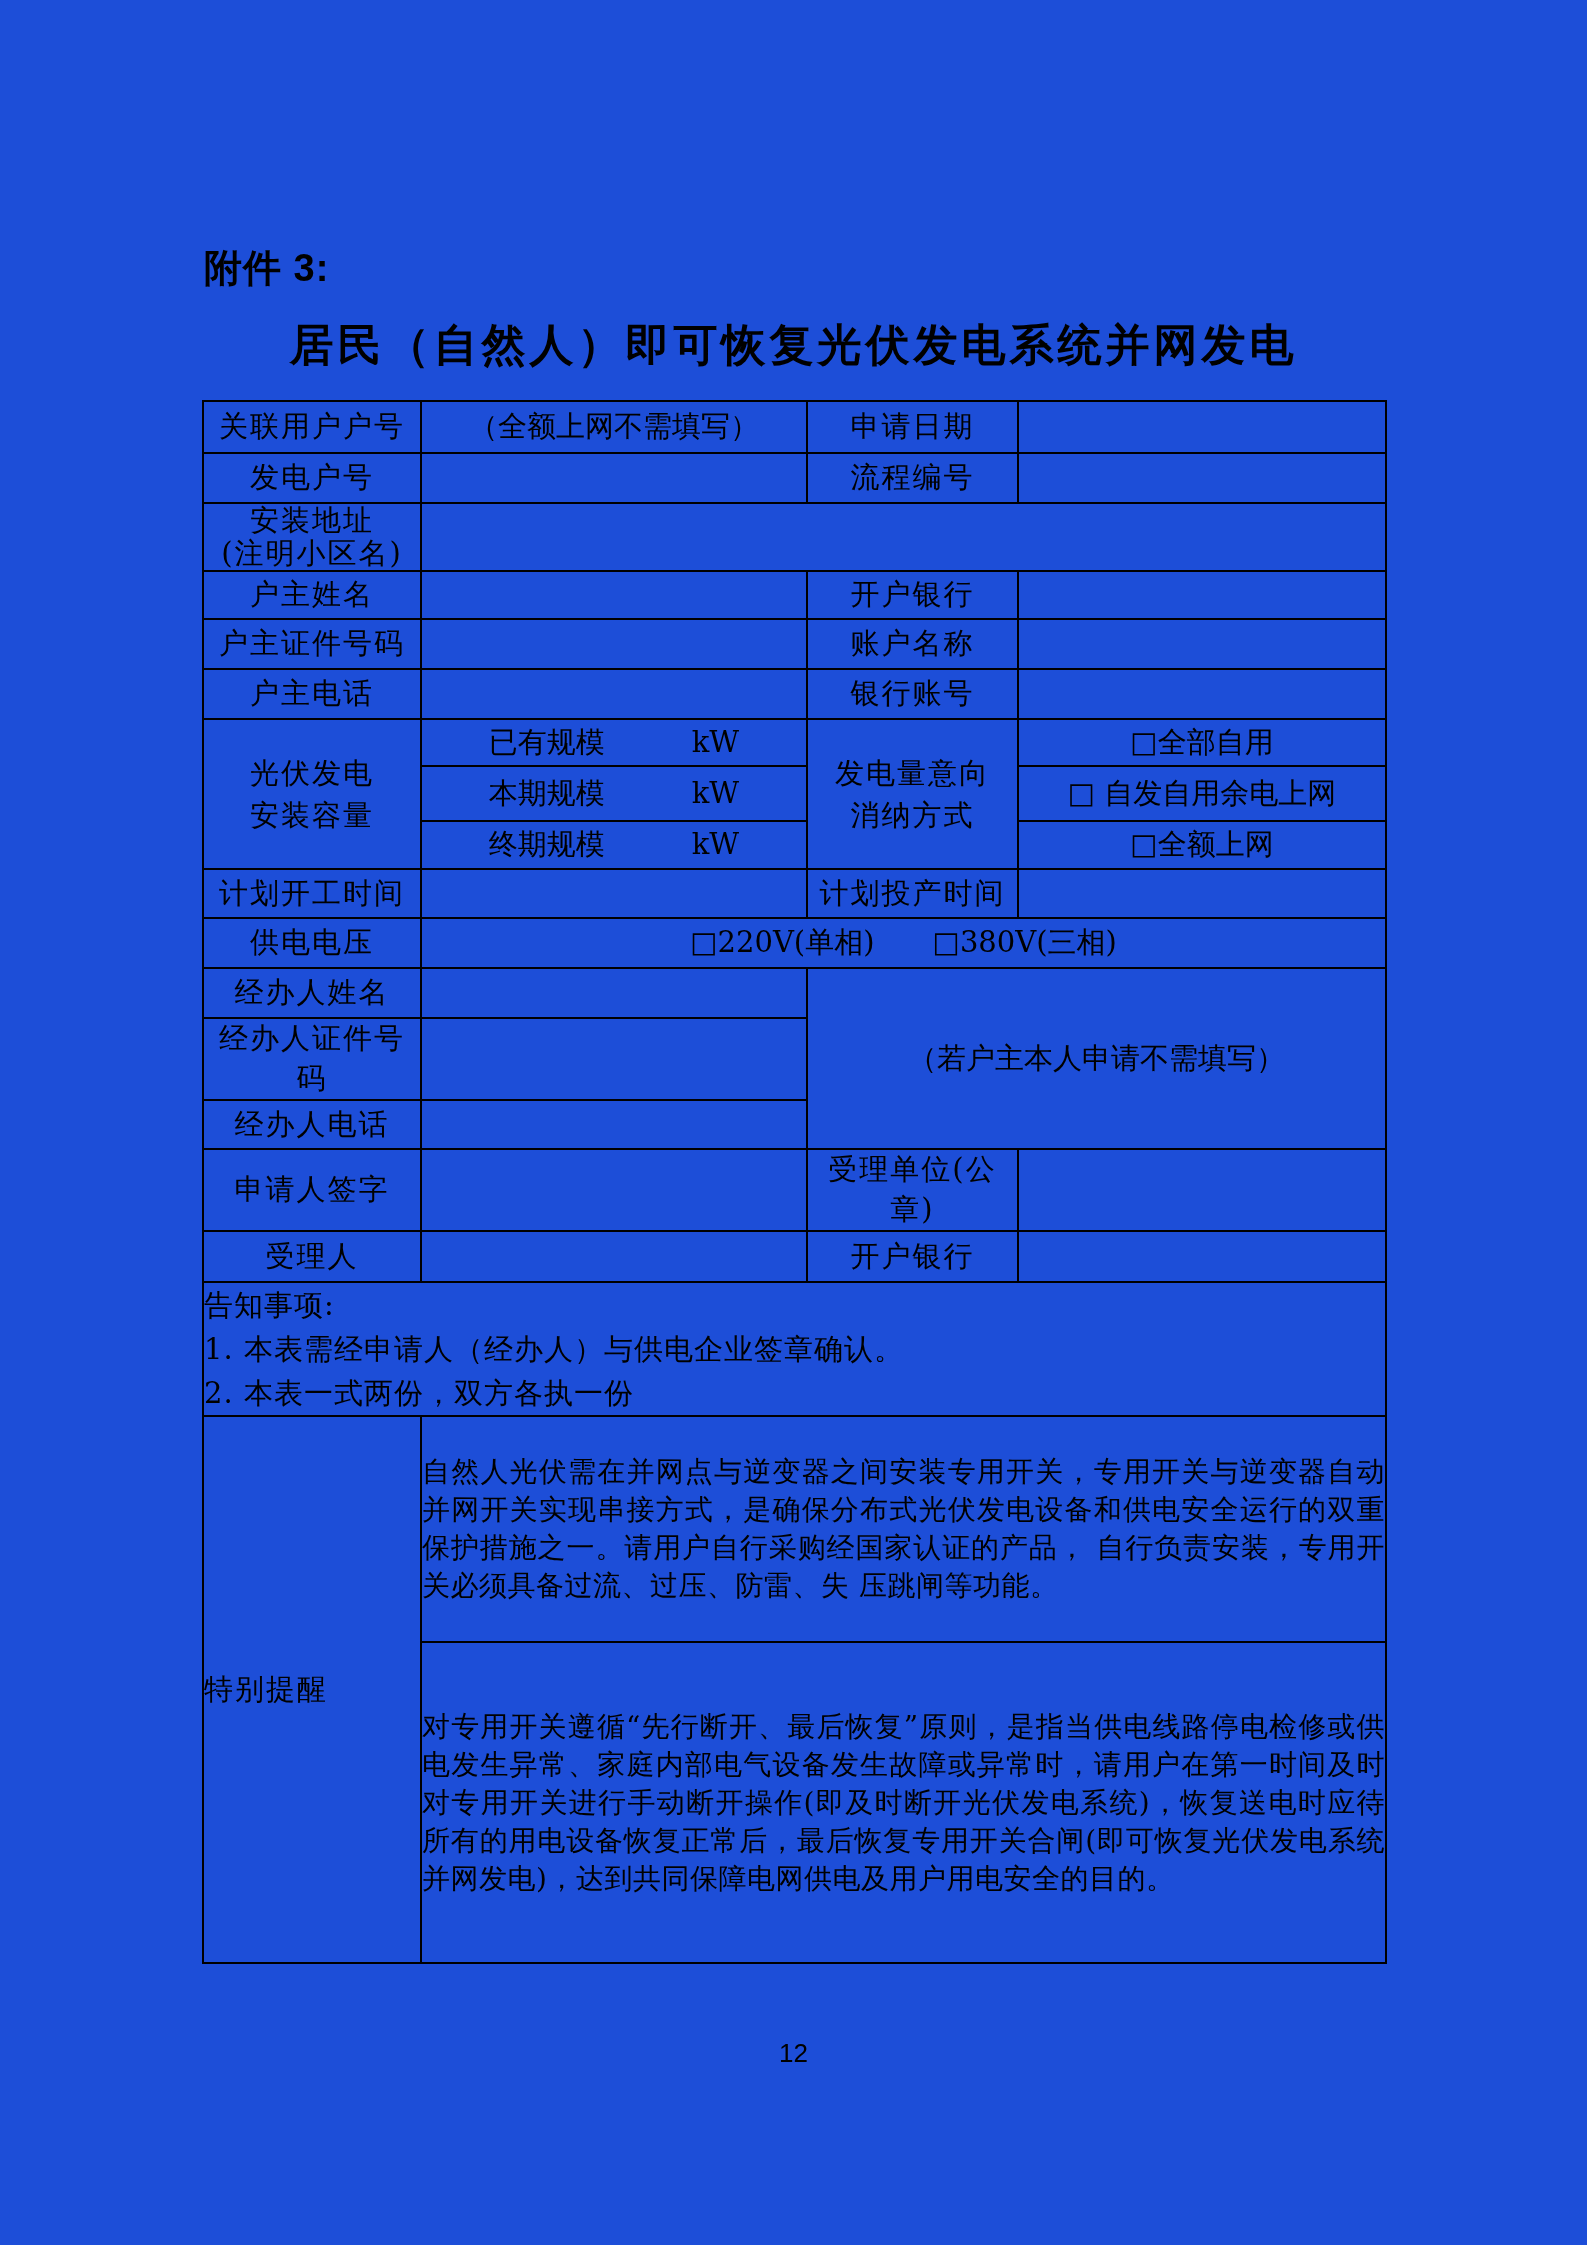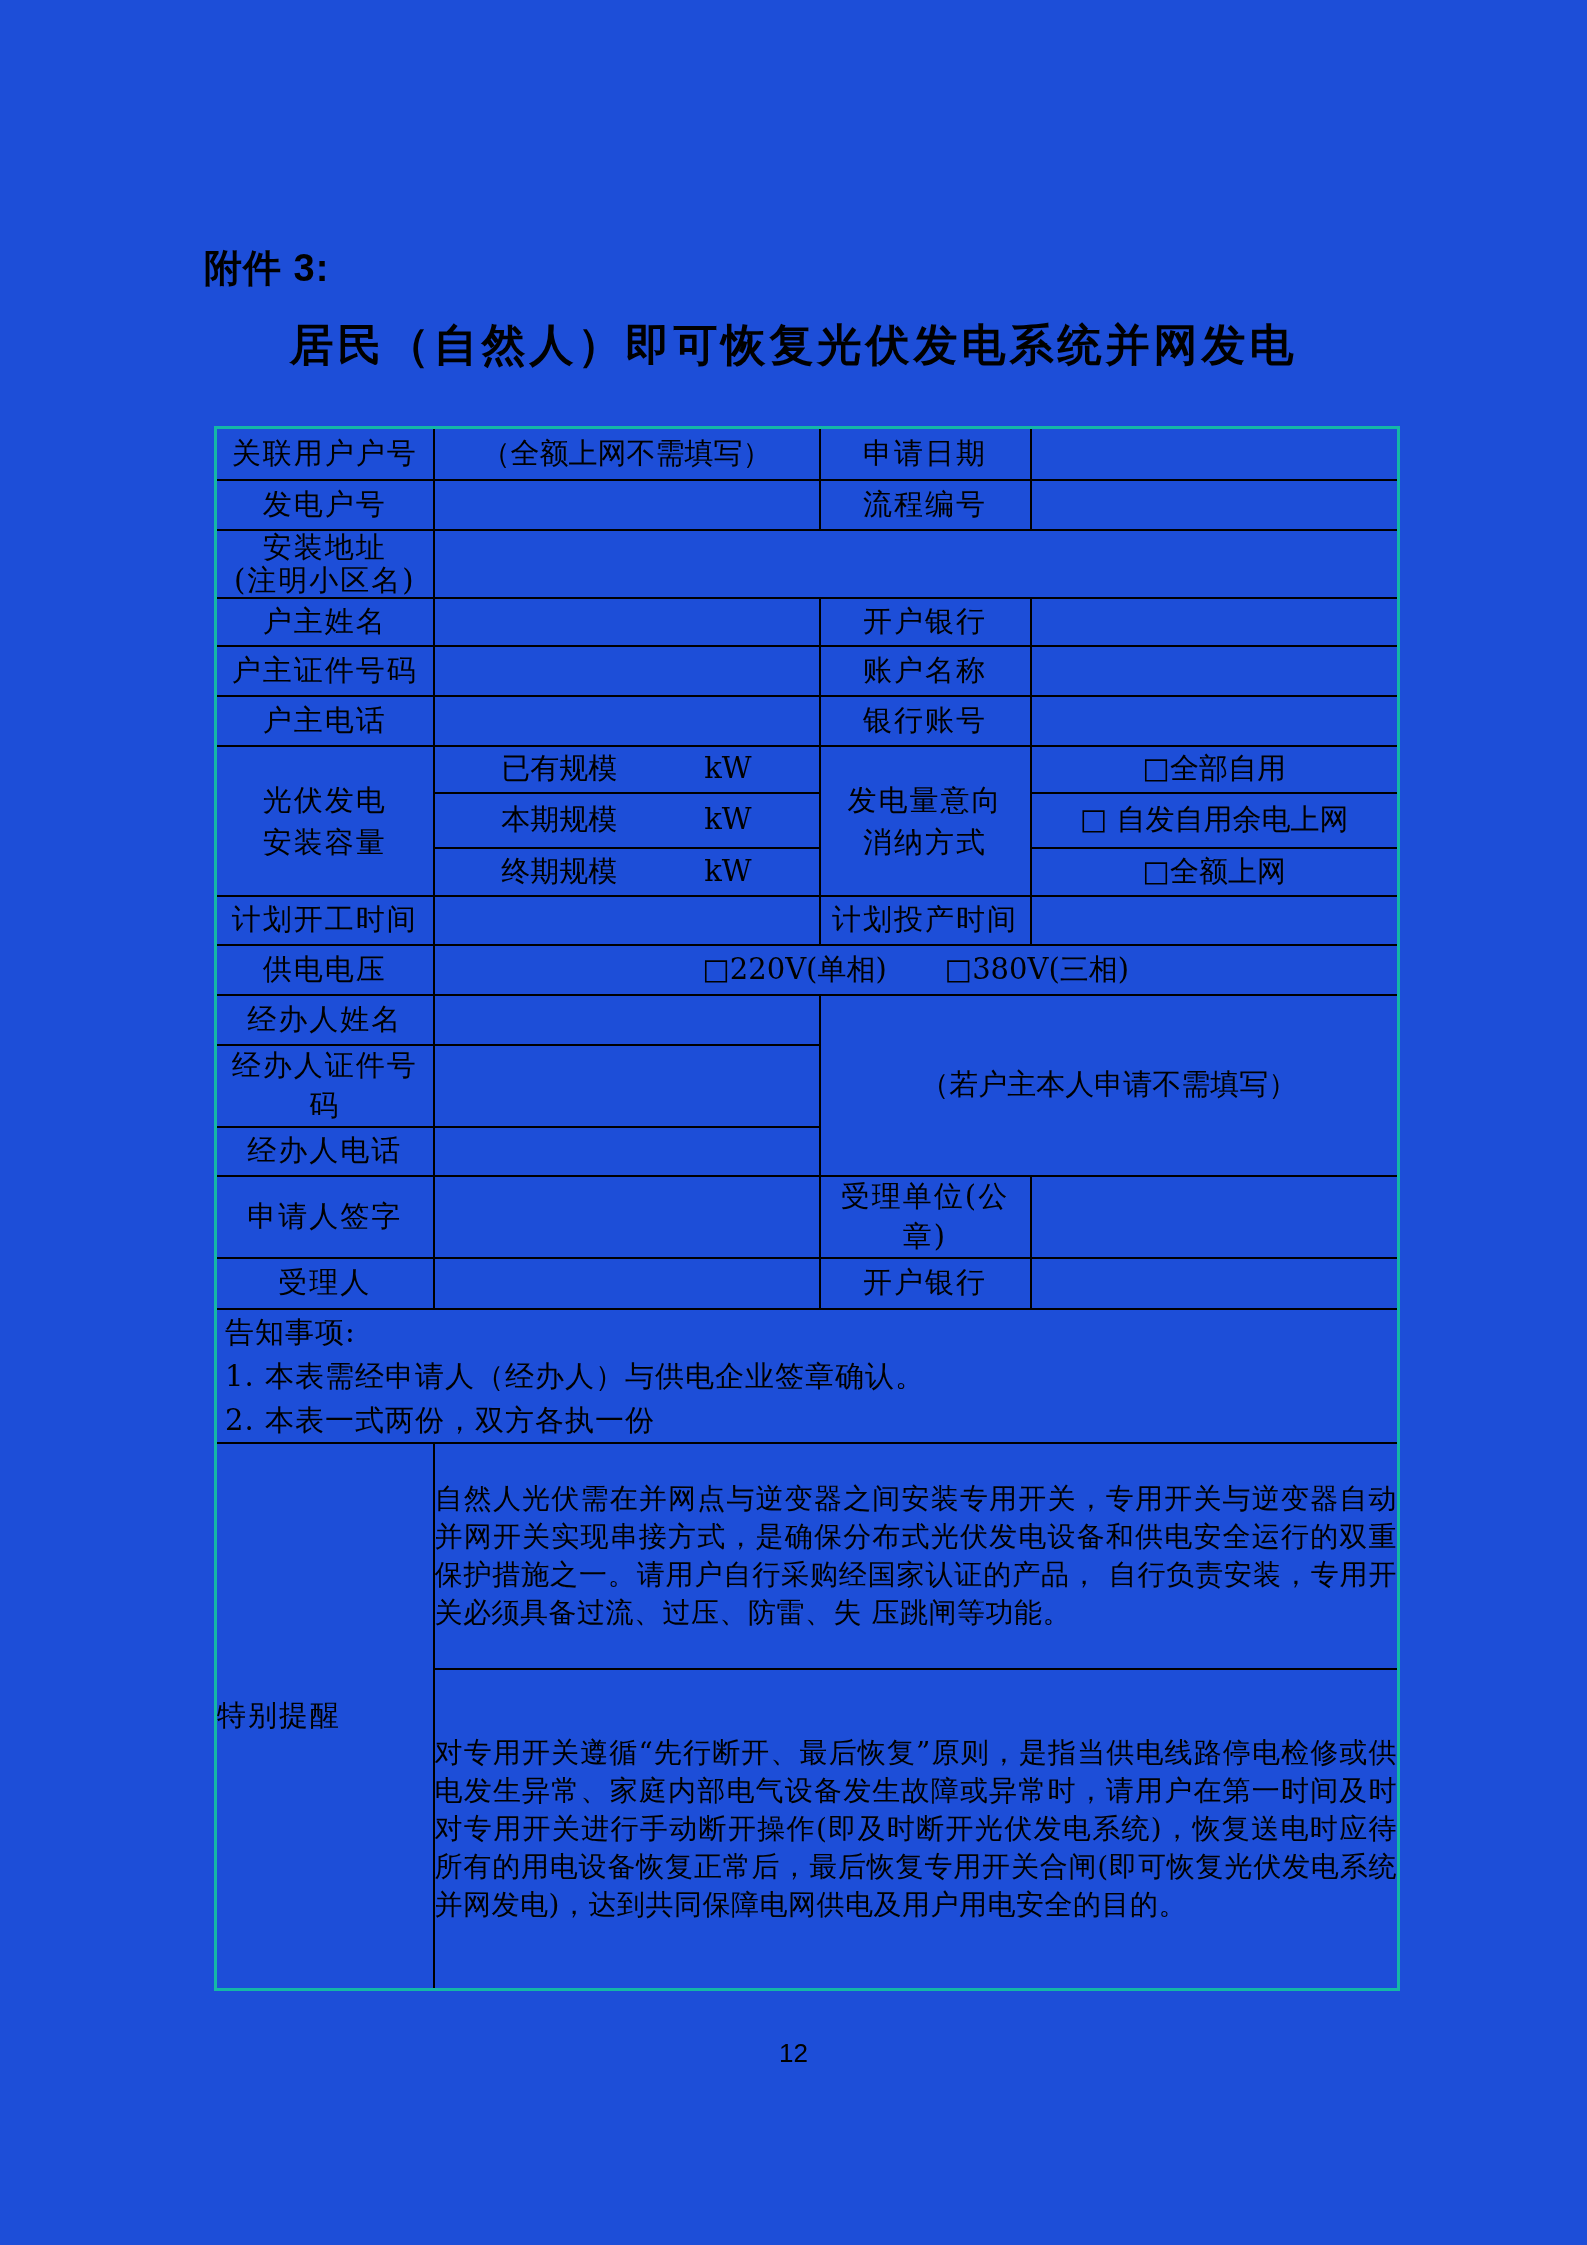--- a/index.html
+++ b/index.html
@@ -29,48 +29,47 @@
     width: 1183px;
     margin: 0;
     text-align: center;
     font-size: 44px;
     font-weight: bold;
     letter-spacing: 4px;
     white-space: nowrap;
   }
   table.form {
     position: absolute;
-    left: 214px;
+    left: 202px;
     top: 400px;
     width: 1183px;
     border-collapse: collapse;
     table-layout: fixed;
-    border: 3px solid #14b8a6;
+    border: 1px solid #14b8a6;
     font-size: 29px;
-    margin-top: 26px;
   }
   table.form td {
     border: 2px solid #000;
     padding: 0;
     vertical-align: middle;
     overflow: hidden;
   }
   td.lbl {
     text-align: center;
     letter-spacing: 2px;
   }
   td.ctr { text-align: center; }
   .two-line { display: block; text-align: center; line-height: 40px; }
   td.notice-cell {
     padding: 4px 10px;
     vertical-align: top;
     line-height: 44px;
     letter-spacing: 1px;
   }
-  .notice-line { display: block; padding-left: 8px; }
+  .notice-line { display: block; }
   td.para-cell {
     padding: 2px 10px;
     font-size: 28px;
     line-height: 38px;
     text-align: justify;
     letter-spacing: 0.5px;
   }
   td.reminder-label {
     text-align: left;
     letter-spacing: 2px;

